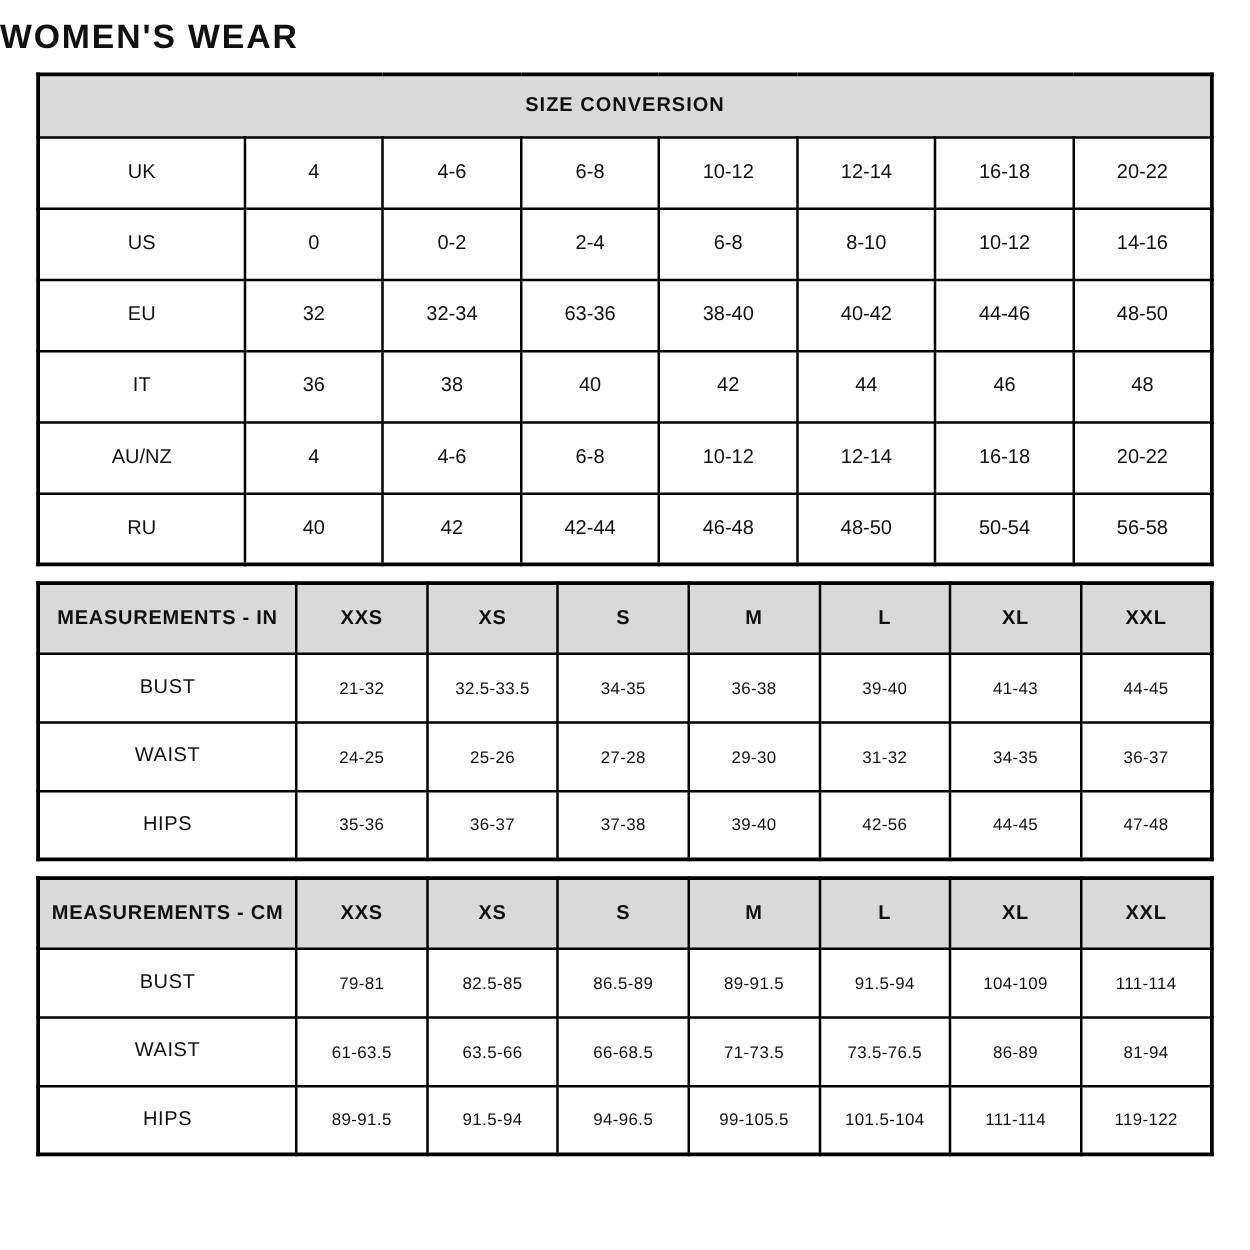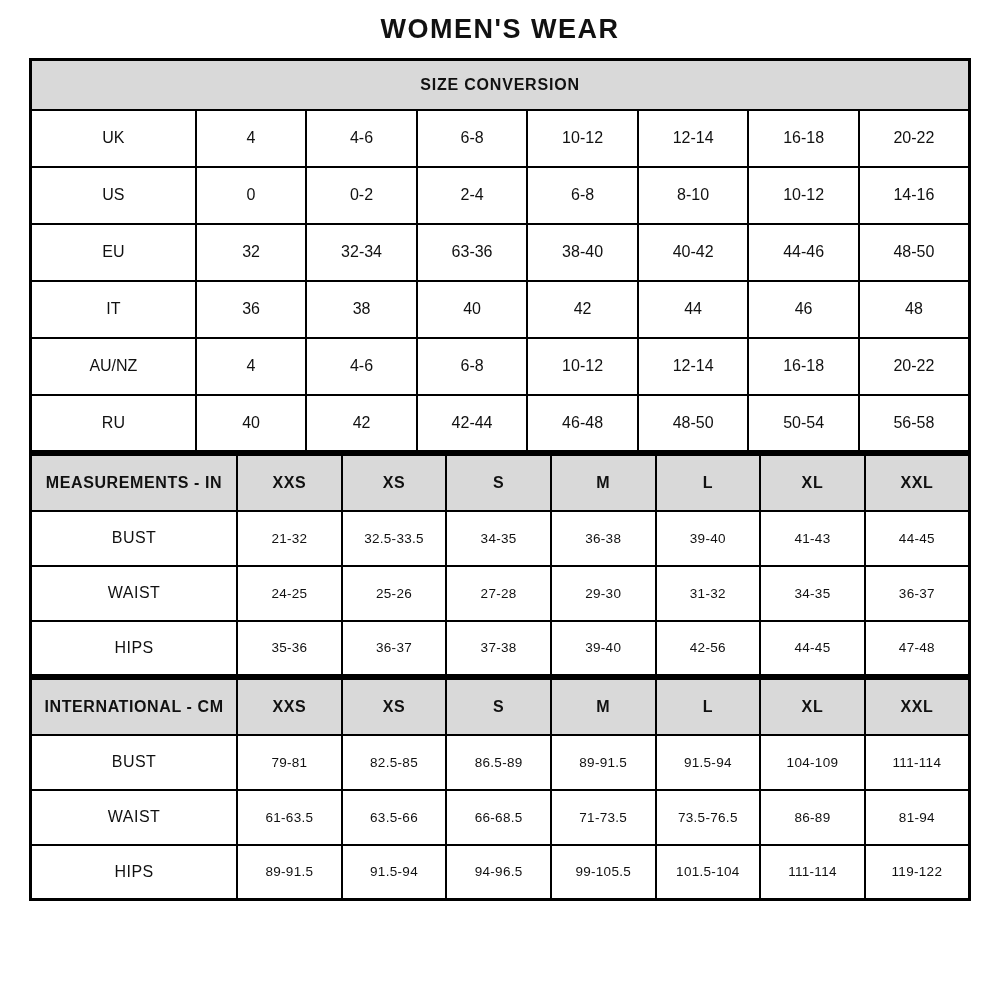--- a/index.html
+++ b/index.html
@@ -12,30 +12,29 @@
   html, body { background: var(--bg); }
   .page {
     width: 1000px;
     height: 1000px;
     background: var(--bg);
     font-family: "Liberation Sans", sans-serif;
     color: var(--text);
     overflow: hidden;
   }
   .page-title {
-    text-align: center;
     font-size: 27px;
     font-weight: 700;
     letter-spacing: 1.5px;
     padding-top: 14px;
     height: 58px;
   }
   table {
     width: 942px;
-    margin: 0 auto 0 auto;
+    margin: 0 auto 12px auto;
     border-collapse: collapse;
     table-layout: fixed;
     border: 3px solid var(--border);
     padding-left: 12px;
   }
   th, td {
     border: 2px solid var(--border);
     text-align: center;
     vertical-align: middle;
     font-weight: 400;
@@ -228,21 +227,21 @@
       <col style="width:11.142%">
         <col style="width:11.142%">
         <col style="width:11.142%">
       <col style="width:11.142%">
         <col style="width:11.142%">
         <col style="width:11.142%">
       <col style="width:11.148%">
     </colgroup>
     <thead>
       <tr>
-        <th>INTERNATIONAL - CM</th>
+        <th>MEASUREMENTS - CM</th>
       <th>XXS</th>
           <th>XS</th>
           <th>S</th>
           <th>M</th>
           <th>L</th>
           <th>XL</th>
           <th>XXL</th>
         </tr>
     </thead>
     <tbody>

